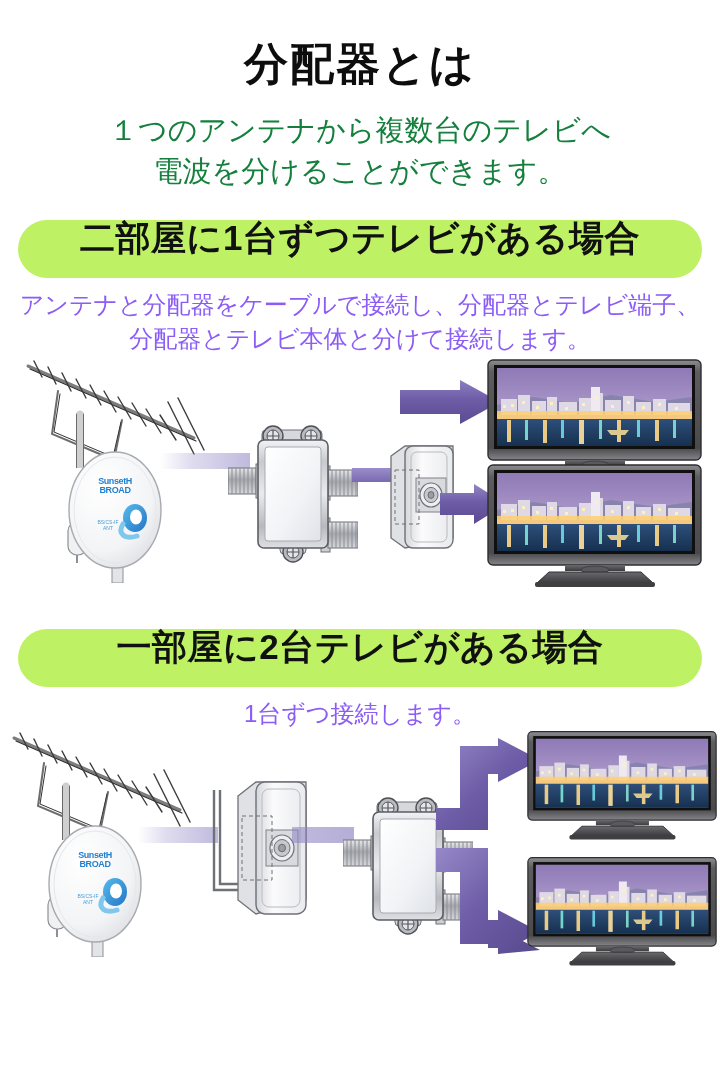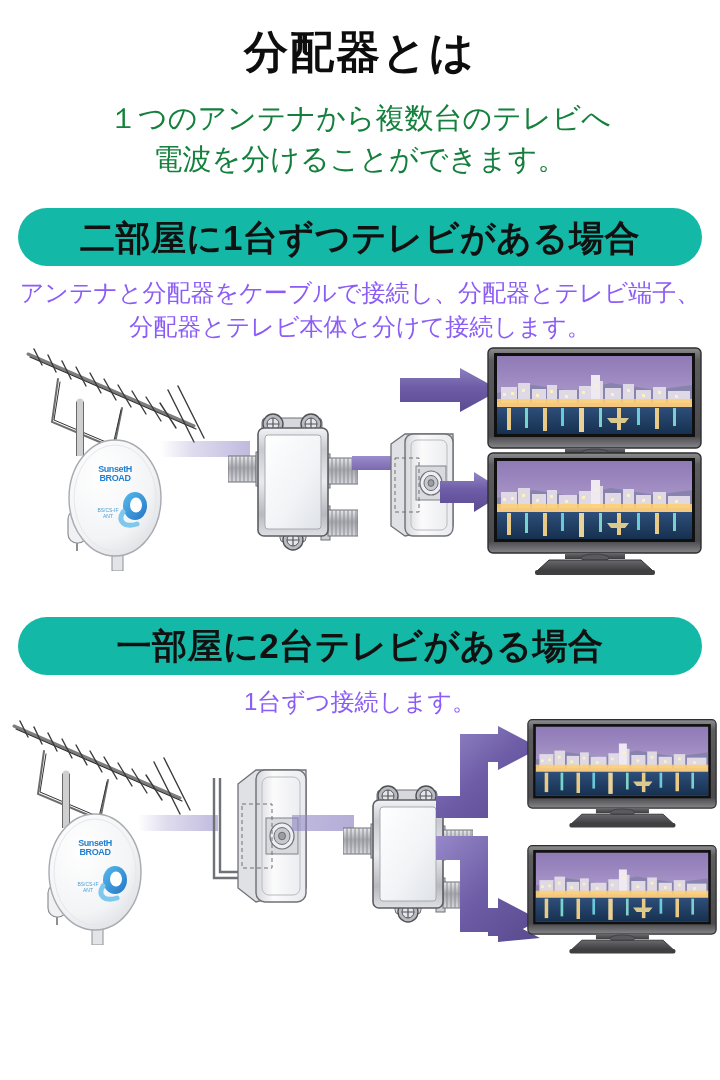--- a/index.html
+++ b/index.html
@@ -13,42 +13,41 @@
     position:relative;
   }
 
   
   .page-title{
     text-align:center;
     font-size:44px;
     font-weight:bold;
     letter-spacing:2px;
     margin:0;
-    padding-top:30px;
+    padding-top:42px;
     line-height:1.0;
     color:#0d0d0d;
   }
   .lead{
     text-align:center;
     font-size:29px;
     line-height:1.42;
     margin:0;
     padding-top:24px;
     color:#15803d;
     letter-spacing:0px;
   }
   .lead span{display:block;}
 
   .pill{
     margin:0 18px;
-    background:#14b8a6;
+    background:#bef264;
     border-radius:34px;
     height:58px;
     display:flex;
-    align-items:center;
     justify-content:center;
   }
   .pill-text{
     font-size:35px;
     font-weight:bold;
     letter-spacing:0.5px;
     color:#111;
     line-height:1;
     white-space:nowrap;
   }

